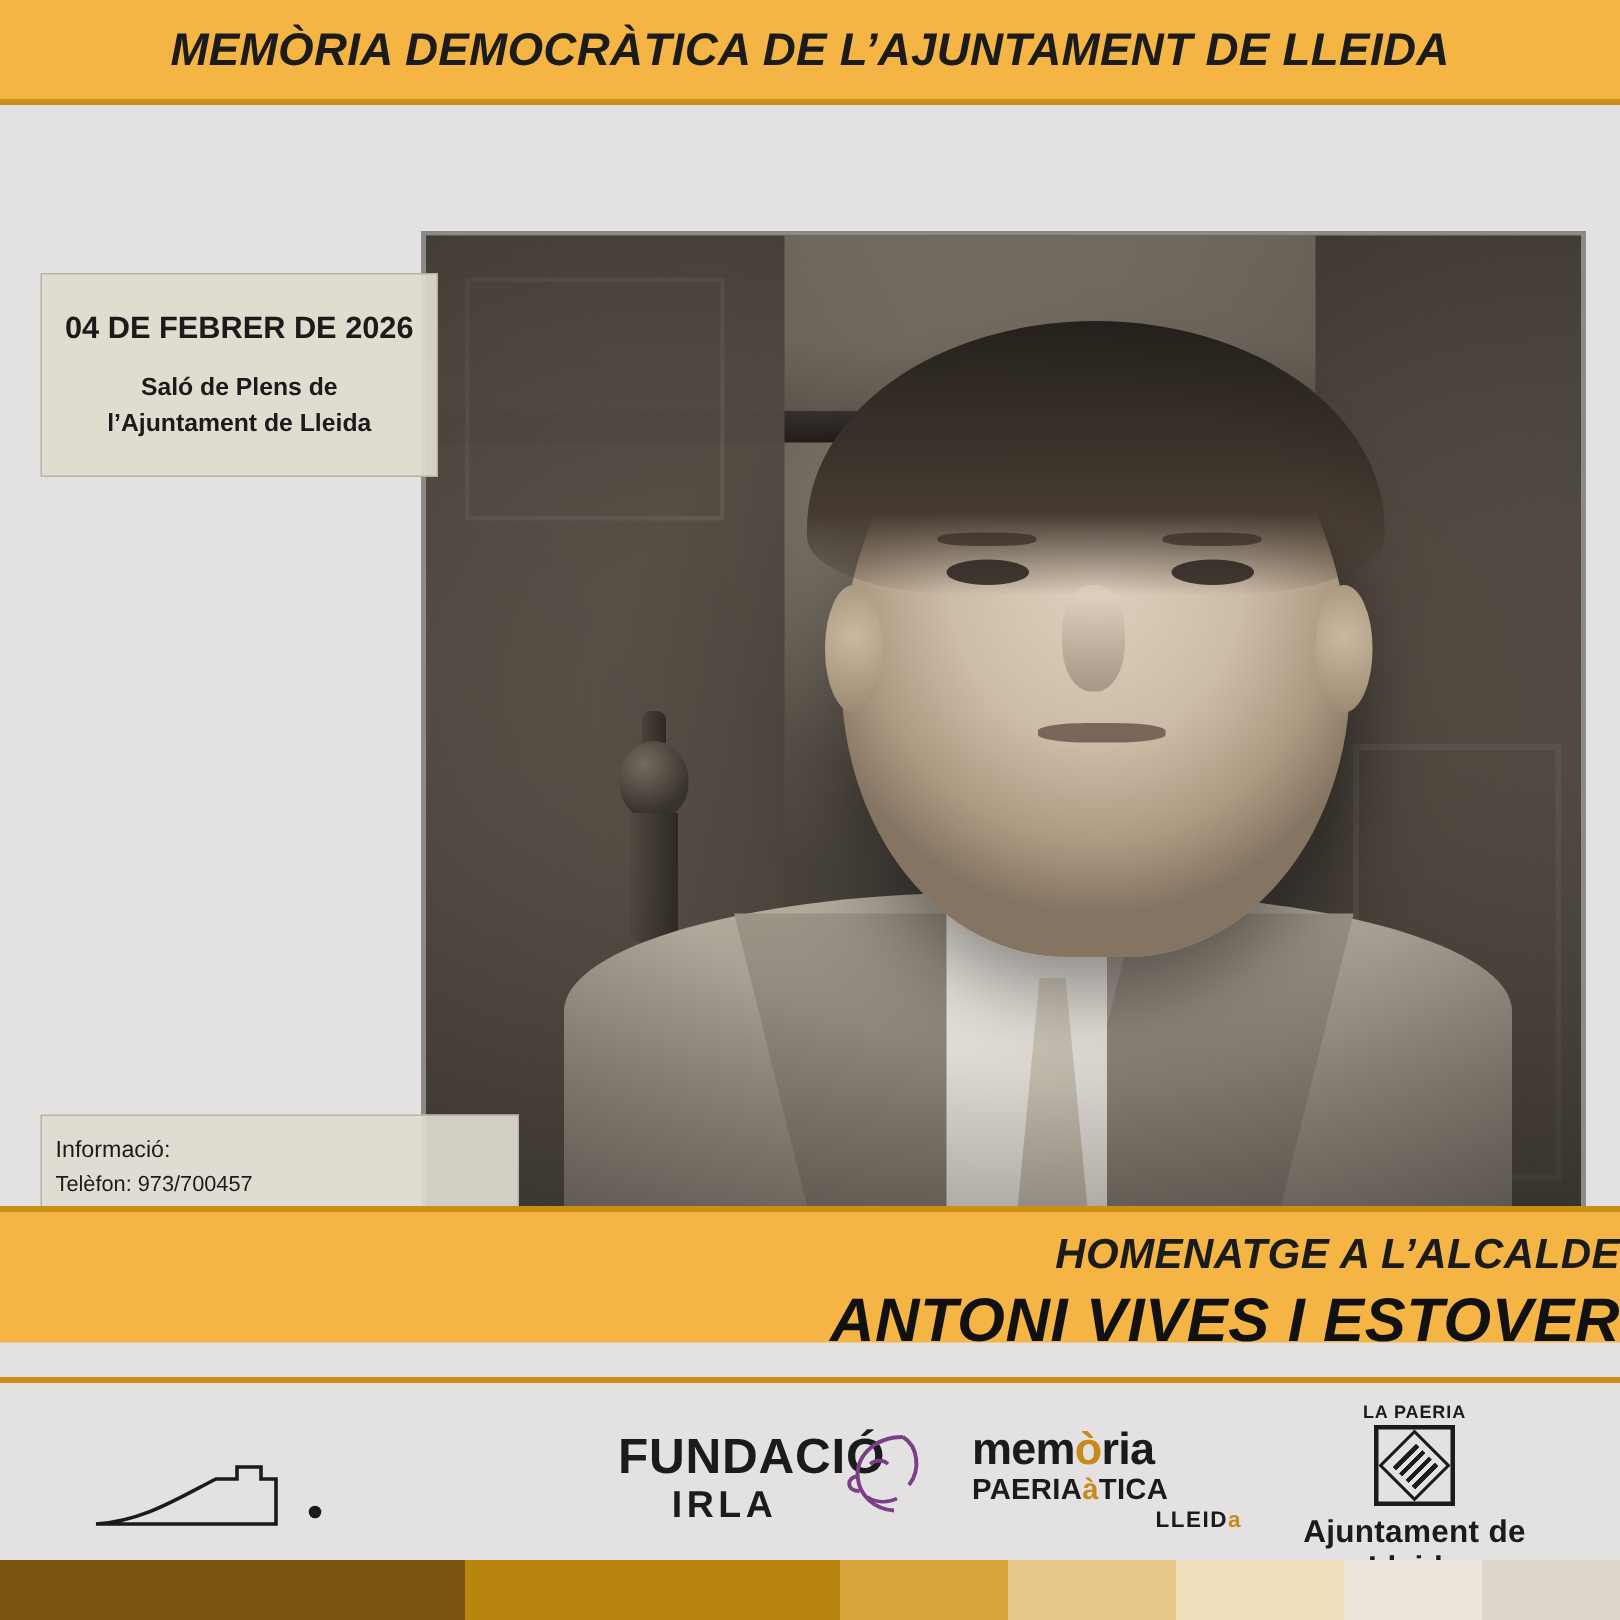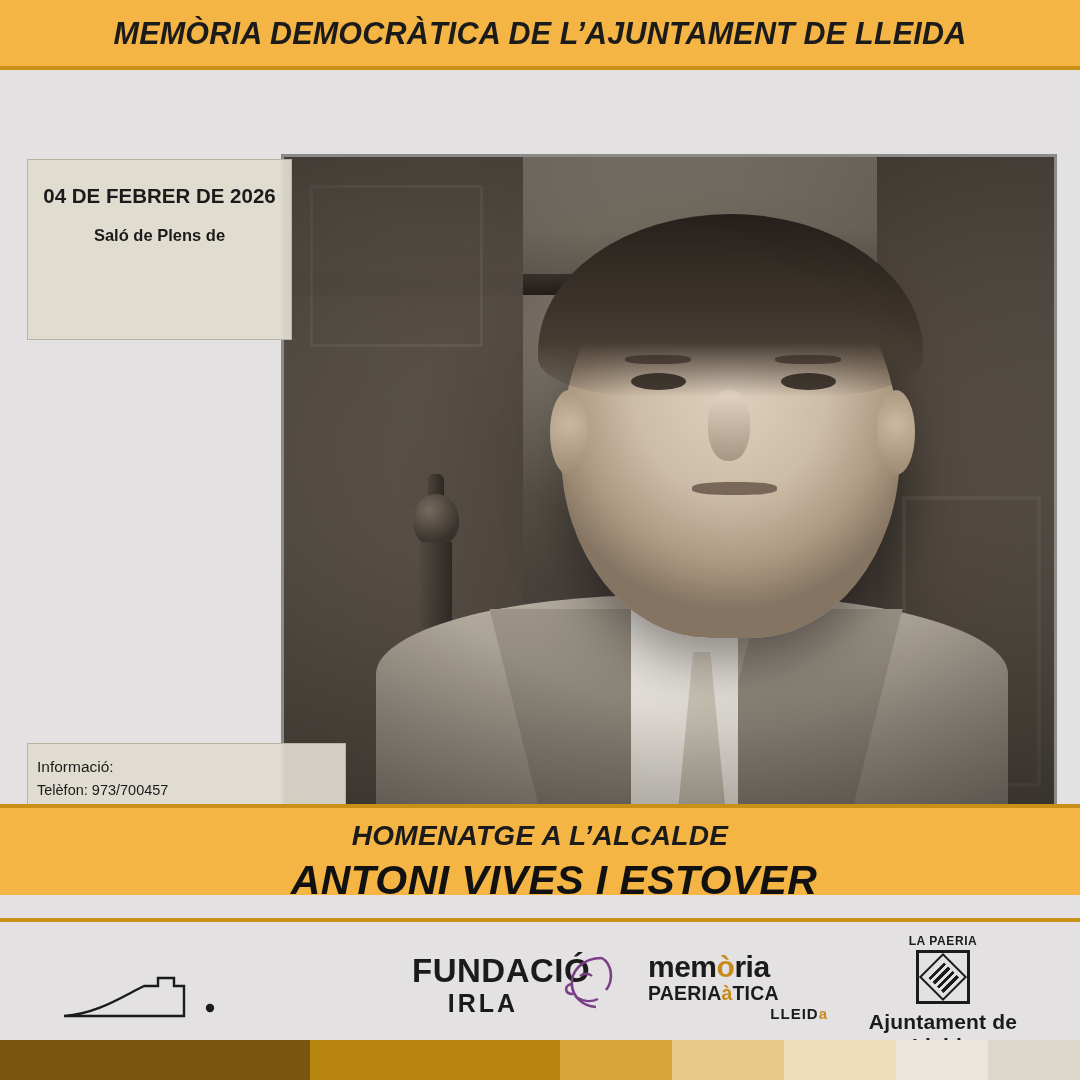--- a/index.html
+++ b/index.html
@@ -258,23 +258,23 @@
   .photo-vignette {
     position: absolute;
     inset: 0;
     background: radial-gradient(ellipse 78% 70% at 50% 45%, rgba(0,0,0,0) 45%, rgba(0,0,0,0.42) 100%);
   }
 
   
   .date-box {
     position: absolute;
     left: 27px;
-    top: 89px;
+    top: 112px;
     width: 265px;
-    height: 181px;
+    height: 136px;
     background: rgba(224,219,207,0.93);
     border: 1px solid #b9b3a6;
     box-sizing: border-box;
     text-align: center;
     padding-top: 22px;
   }
   .date-box .d1 {
     font-size: 20.5px;
     font-weight: bold;
     color: #1b1b1b;
@@ -317,21 +317,21 @@
     left: 0; top: 804px;
     width: 1080px; height: 4px;
     background: #c98f17;
   }
   .yellow-band {
     position: absolute;
     left: 0; top: 808px;
     width: 1080px;
     height: 87px;
     background: #f5b544;
-    text-align: center;
+    text-align: right;
   }
   .yellow-band .l1 {
     margin-top: 12px;
     font-size: 28px;
     font-style: italic;
     font-weight: bold;
     color: #1b1b1b;
     letter-spacing: .3px;
   }
   .yellow-band .l2 {
@@ -530,20 +530,21 @@
         <div class="nose"></div>
         <div class="mouth"></div>
         <div class="photo-vignette"></div>
       </div>
     </div>
 
     <div class="date-box">
       <div class="d1">04 DE FEBRER DE 2026</div>
       <div class="d3">
         <div>Saló de Plens de</div>
+        <div>l’Ajuntament de Lleida</div>
       </div>
     </div>
 
     <div class="info-box">
       <div class="i1">Informació:</div>
       <div class="i3">Telèfon: 973/700457</div>
       <div class="i4">a/e: memoriademocratica@paeria.cat</div>
     </div>
   </div>
 

